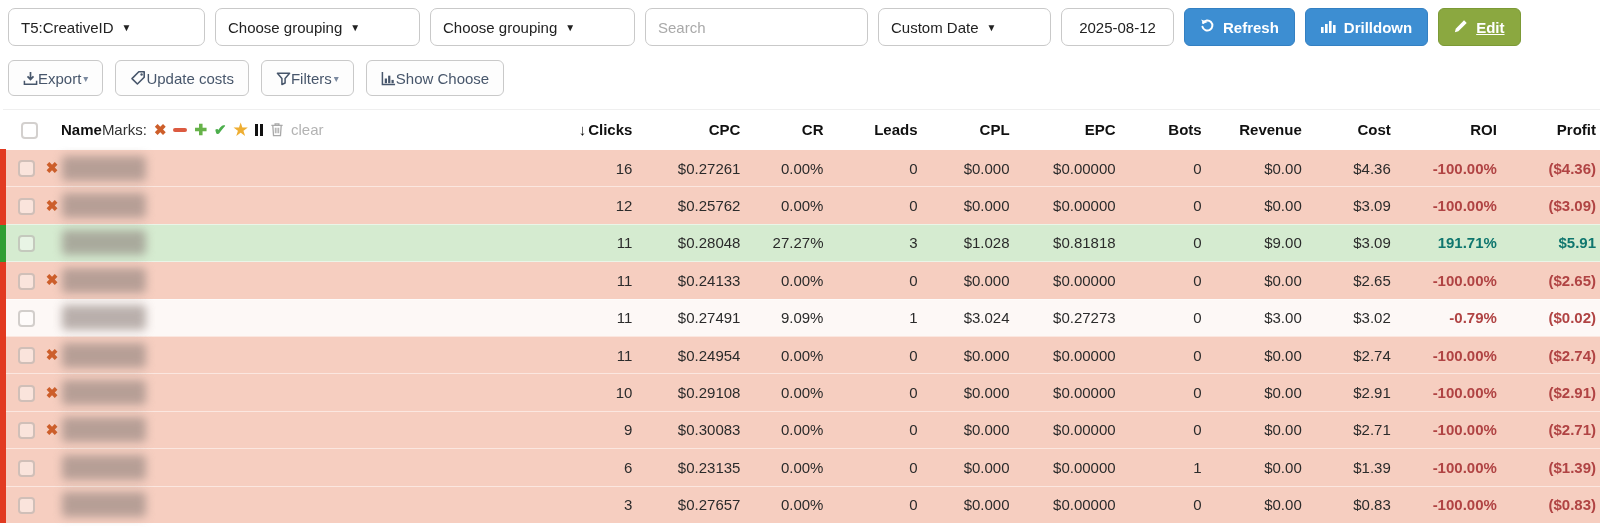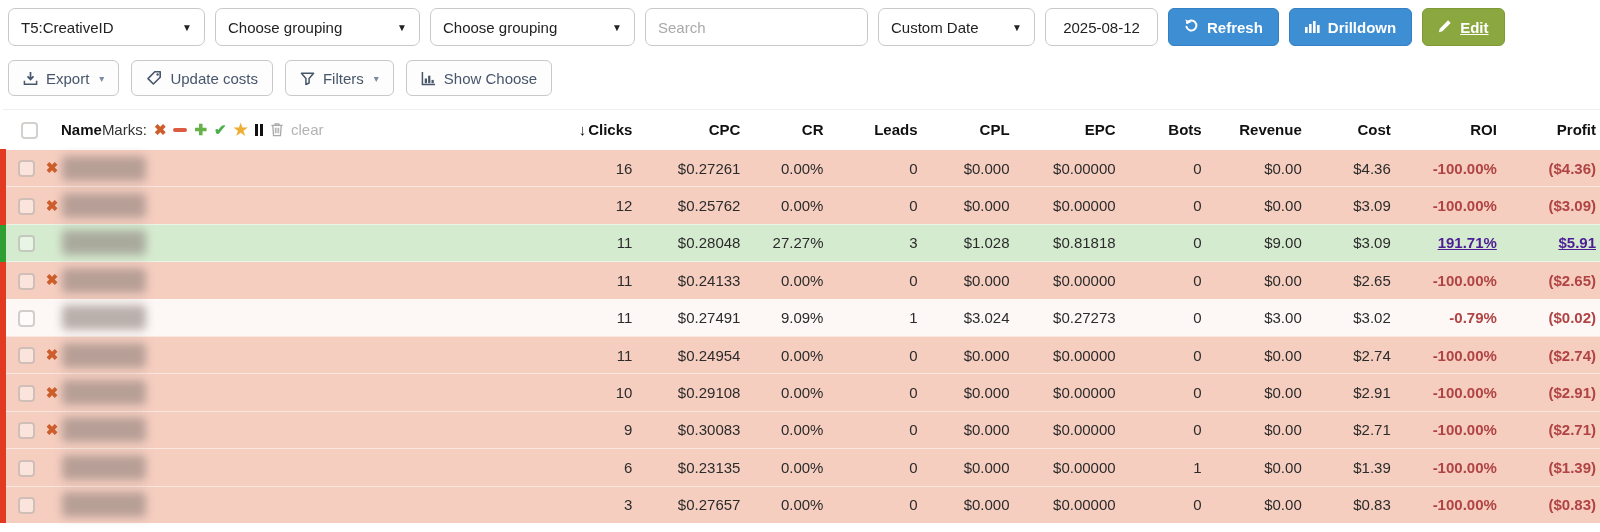--- a/index.html
+++ b/index.html
@@ -3,37 +3,37 @@
 <meta charset="utf-8">
 <style>
   * { box-sizing: border-box; margin: 0; padding: 0; }
   html,body { width:1600px; height:532px; background:#fff; overflow:hidden;
     font-family:"Liberation Sans", sans-serif; color:#222; }
 
   
   .tb1 { display:flex; align-items:center; gap:10px; padding:8px 0 0 8px; }
   .ctl { height:38px; border:1px solid #c9c9c9; border-radius:7px; background:#fff;
          display:flex; align-items:center; padding:0 12px; font-size:15px; color:#222; }
-  .select { justify-content:space-between; cursor:pointer; }
+  .select { cursor:pointer; }
   .select .caret { font-size:10px; color:#222; margin-left:8px; }
   .w-sel1{width:197px}.w-sel2{width:205px}.w-sel3{width:205px}
   .search { width:223px; }
   .search input { border:none; outline:none; width:100%; font-size:15px; font-family:inherit; color:#3b82f6; background:transparent; }
   .search input::placeholder { color:#a9a9a9; }
-  .w-date-sel{width:157px}
+  .w-date-sel{width:173px}
   .date-box { width:113px; justify-content:center; font-size:15px; }
   .btn-blue, .btn-green { height:38px; border-radius:6px; display:flex; align-items:center;
       gap:8px; padding:0 15px; color:#fff; font-size:15px; font-weight:600; cursor:pointer; }
   .btn-blue { background:#3d8ed2; border:1px solid #3480c2; }
   .btn-green{ background:#8ba840; border:1px solid #7c9a36;text-decoration:underline; }
 
   
   .tb2 { display:flex; align-items:center; gap:12px; padding:14px 0 0 8px; }
   .btn-lite { height:36px; border:1px solid #c9c9c9; border-radius:6px; background:#fdfdfd;
-      display:flex; align-items:center; gap:8px; padding:0 14px; font-size:15px;
+      display:flex; align-items:center; padding:0 14px; font-size:15px;
       color:#47566b; cursor:pointer; }
   .btn-lite .caret { font-size:10px; color:#7b8aa0; margin-left:2px; }
   .btn-lite svg { display:block; }
 
   
   table { border-collapse:collapse; table-layout:fixed; width:1600px; margin-top:13px; }
   col.c-check{width:40px} col.c-mark{width:18px} col.c-name{width:445px}
   col.c-clicks{width:130px} col.c-cpc{width:108px} col.c-cr{width:83px}
   col.c-leads{width:94px} col.c-cpl{width:92px} col.c-epc{width:106px}
   col.c-bots{width:86px} col.c-rev{width:100px} col.c-cost{width:89px}
@@ -67,21 +67,21 @@
   tr.loss td.cell-check, tr.neutral td.cell-check { border-left:6px solid #e23a20; }
   tr.profit td.cell-check { border-left:6px solid #2f9e33; }
   .cb { display:inline-block; width:17px; height:17px; margin-left:12px; vertical-align:middle;
         border:2px solid rgba(130,120,115,.35); border-radius:4px; background:rgba(255,255,255,.45); cursor:pointer; }
   td.cell-mark { text-align:center; padding:0; }
   .row-x { color:#cd5e2a; font-weight:bold; font-size:15px; }
   td.cell-name { text-align:left; padding:0; }
   .blurname { display:inline-block; width:84px; height:25px; margin-left:1px; vertical-align:middle;
         border-radius:3px; background:#8d807b; opacity:.6; filter:blur(5px); }
   td.roi-neg, td.profit-neg { color:#b04343; font-weight:bold; }
-  td.roi-pos, td.profit-pos { color:#4c1d95; font-weight:bold;text-decoration:underline; }
+  td.roi-pos, td.profit-pos { color:#0f766e; font-weight:bold; }
 </style>
 </head>
 <body>
 
 <div class="tb1">
   <div class="ctl select w-sel1">
     <span>T5:CreativeID</span>
     <span class="caret">▼</span>
   </div>
   <div class="ctl select w-sel2">

